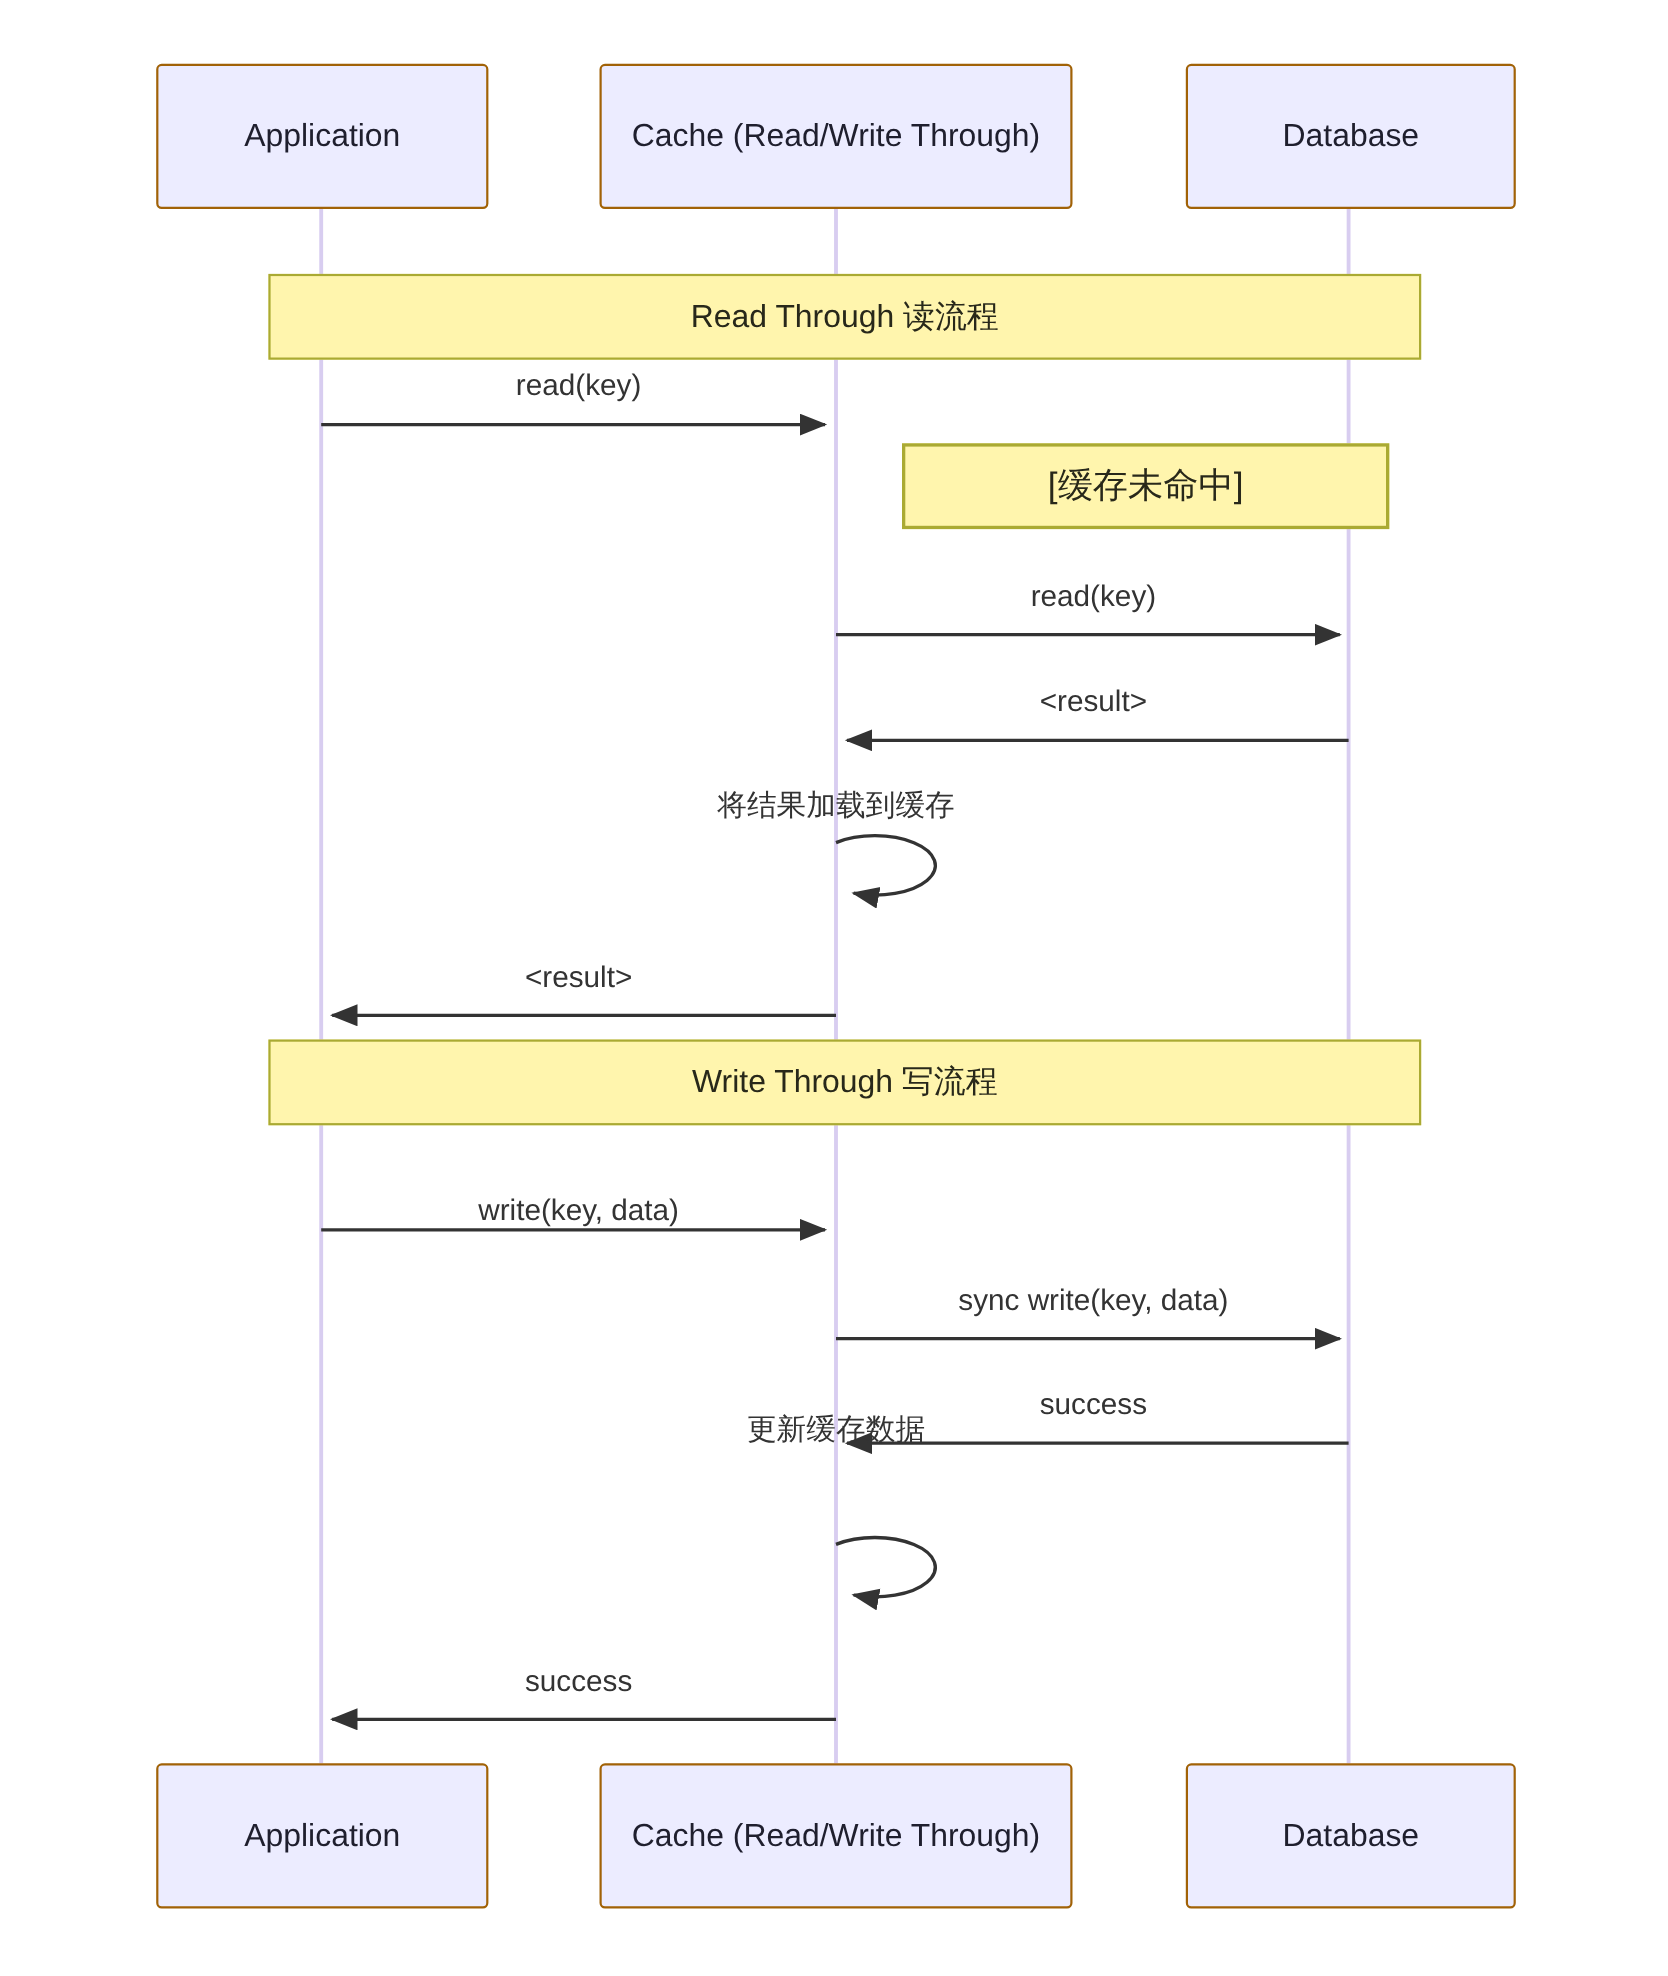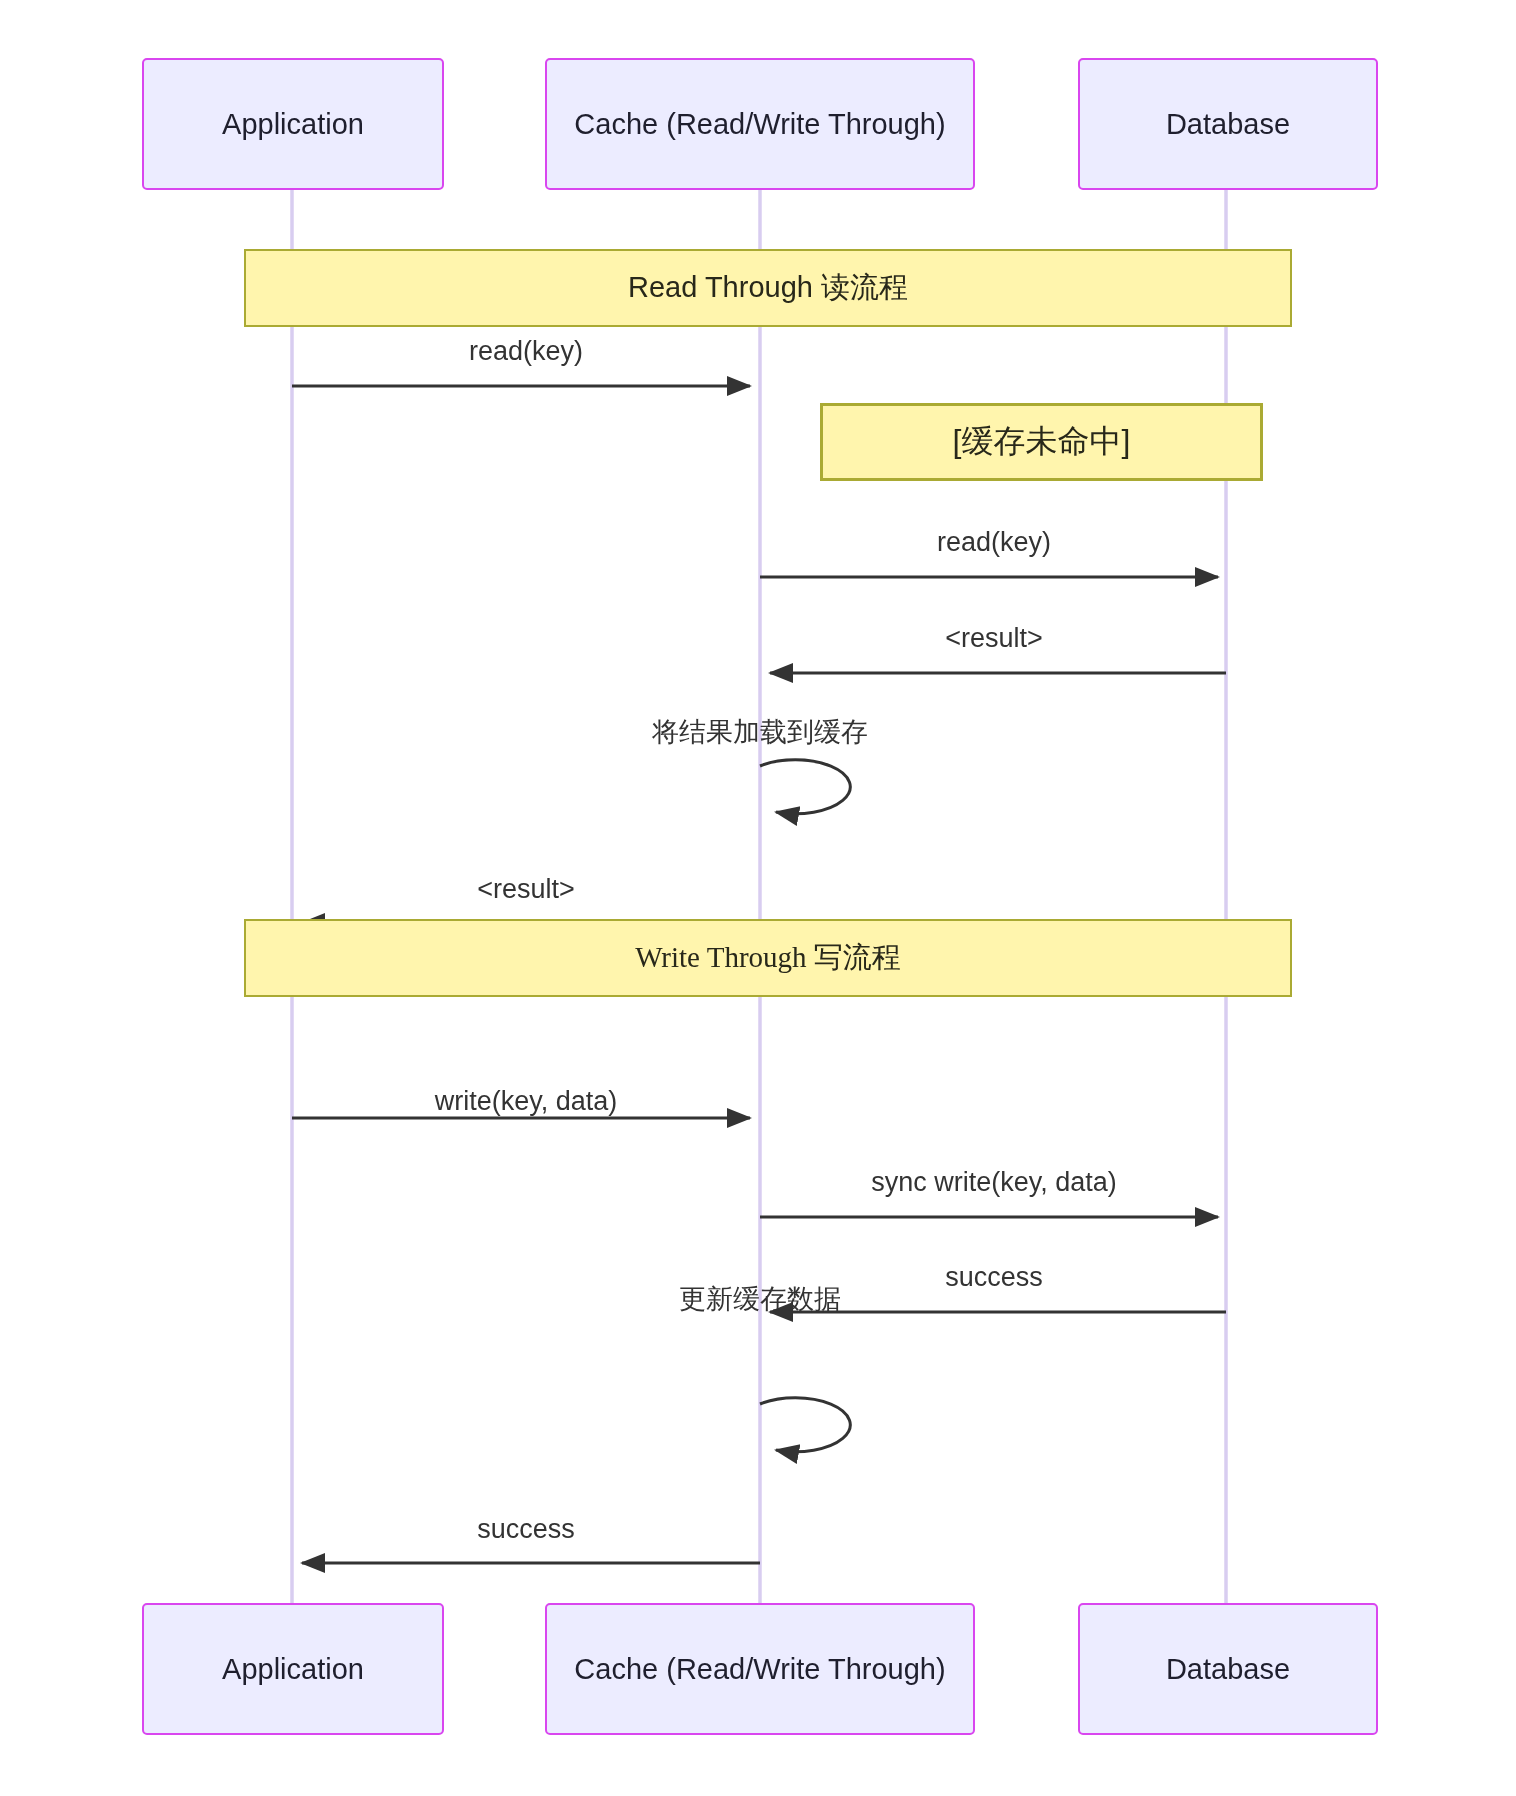--- a/index.html
+++ b/index.html
@@ -9,21 +9,21 @@
     height: 1796px;
     background: #ffffff;
     font-family: "Liberation Sans", "DejaVu Sans", sans-serif;
     overflow: hidden;
   }
   #wires { position: absolute; left: 0; top: 0; }
   .actor {
     position: absolute;
     height: 132px;
     background: #ECECFF;
-    border: 2px solid #d946ef;
+    border: 2px solid #a16207;
     border-radius: 5px;
     box-sizing: border-box;
     display: flex;
     align-items: center;
     justify-content: center;
     font-size: 29px;
     color: #1f1f2e;
     text-align: center;
   }
   .banner {
@@ -97,21 +97,21 @@
   <div class="actor" style="left:545px; top:58px; width:430px;">
     <span>Cache (Read/Write Through)</span>
   </div>
   <div class="actor" style="left:1078px; top:58px; width:300px;">
     <span>Database</span>
   </div>
 
   <div class="banner" style="top:209px;margin-top:40px;">
     <span>Read Through 读流程</span>
   </div>
-  <div class="banner" style="top:919px;font-family:Liberation Serif, serif;">
+  <div class="banner" style="top:945px;">
     <span>Write Through 写流程</span>
   </div>
 
   <div class="note">
     <span>[缓存未命中]</span>
   </div>
 
   <div class="msg-label" style="left:526px; top:351px;">read(key)</div>
   <div class="msg-label" style="left:994px; top:542px;">read(key)</div>
   <div class="msg-label" style="left:994px; top:638px;">&lt;result&gt;</div>

